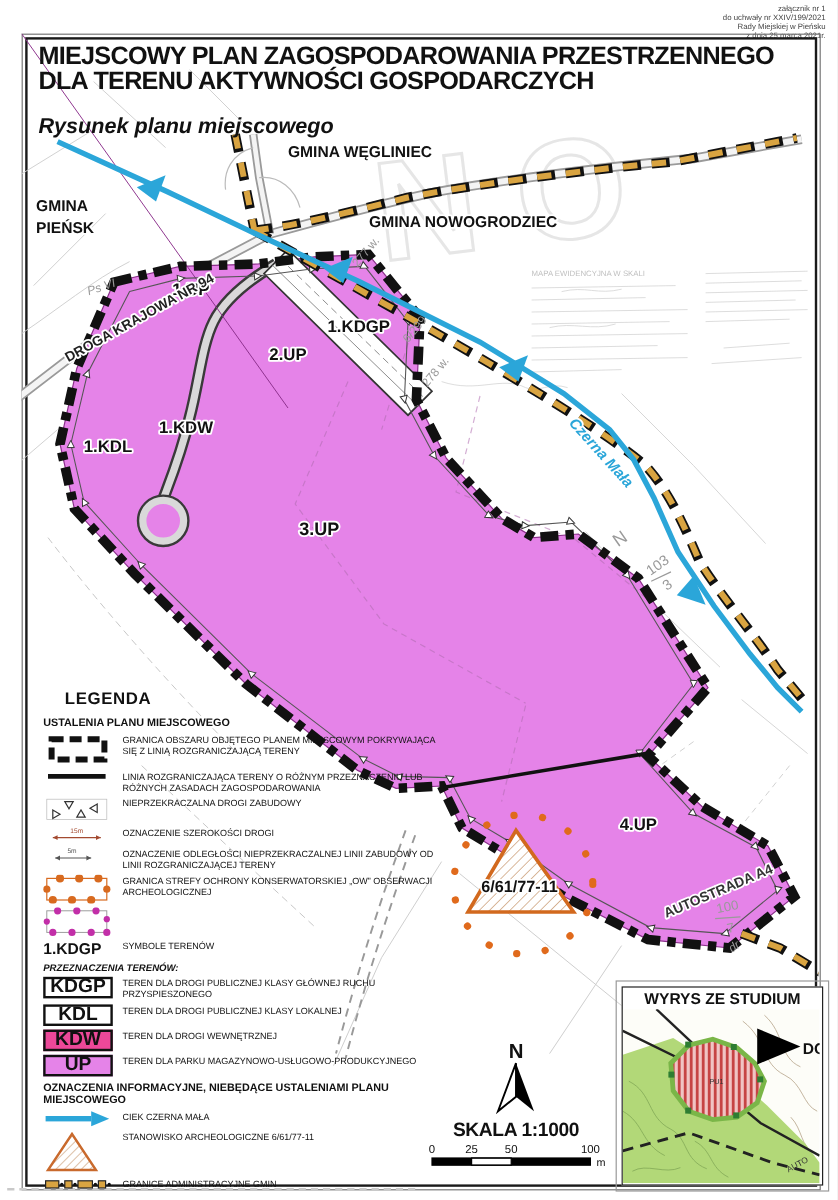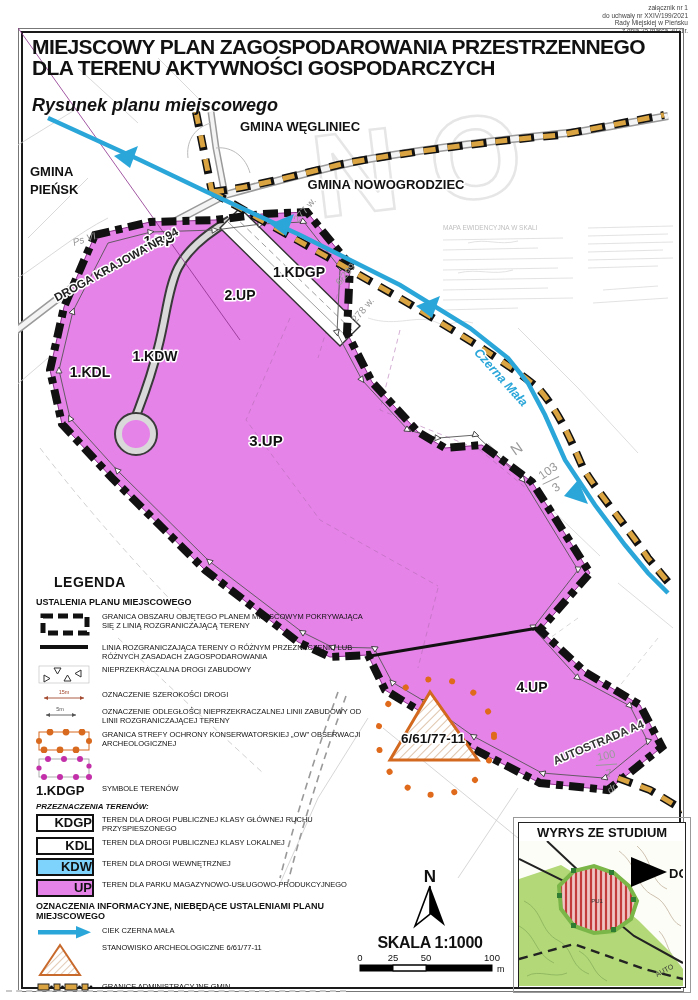--- a/index.html
+++ b/index.html
@@ -14,23 +14,23 @@
   .title-line{font-size:21px;font-weight:bold;letter-spacing:-0.6px;line-height:1.0;
               transform-origin:left;white-space:nowrap;}
   .title-sub{font-size:18px;font-style:italic;font-weight:bold;margin-top:17px;}
   .legend{position:absolute;left:36px;top:574px;width:334px;z-index:3;font-size:7.5px;line-height:1.22;}
   .lg-head{font-size:14px;font-weight:bold;letter-spacing:0.5px;margin:0 0 6px 18px;}
   .lg-sec{font-size:9px;font-weight:bold;margin:4px 0 3px 0;}
   .lg-sec2{font-size:8px;font-weight:bold;font-style:italic;margin:4px 0 2px 0;}
   .lrow{display:flex;align-items:flex-start;margin-bottom:3px;}
   .lsym{width:66px;flex:0 0 66px;display:flex;justify-content:flex-start;align-items:center;}
   .ltxt{flex:1;padding-top:1px;}
-  .zbox{width:54px;height:14px;border:2px solid #111;font-size:13px;font-weight:bold;
-        text-align:right;line-height:14px;background:#fff;}
-  .zbox.gray{background:#7dd3fc;} .zbox.pink{background:#e583e8;}
+  .zbox{width:54px;height:14px;border:2px solid #111;font-size:16px;font-weight:bold;
+        text-align:center;line-height:14px;background:#fff;}
+  .zbox.gray{background:#ec4899;} .zbox.pink{background:#e583e8;}
   .kdgp-sym{font-size:13px;font-weight:bold;}
   .north-scale{position:absolute;left:345px;top:868px;width:170px;z-index:3;text-align:center;}
   .skala{font-size:16px;font-weight:bold;letter-spacing:-0.3px;margin-top:2px;}
   .inset{position:absolute;left:518px;top:822px;width:166px;height:164px;border:1px solid #222;
          background:#fff;z-index:3;outline:1px solid #999;outline-offset:4px;}
   .inset-title{font-size:13px;font-weight:bold;text-align:center;padding:2px 0 1px 0;}
   .bottom-artifact{position:absolute;left:6px;top:990px;width:340px;border-top:2px dashed #c9c9c9;z-index:0;}
   svg text{font-family:"Liberation Sans",sans-serif;}
   .halo{paint-order:stroke;stroke:#fff;stroke-width:3px;stroke-linejoin:round;}
 </style>

